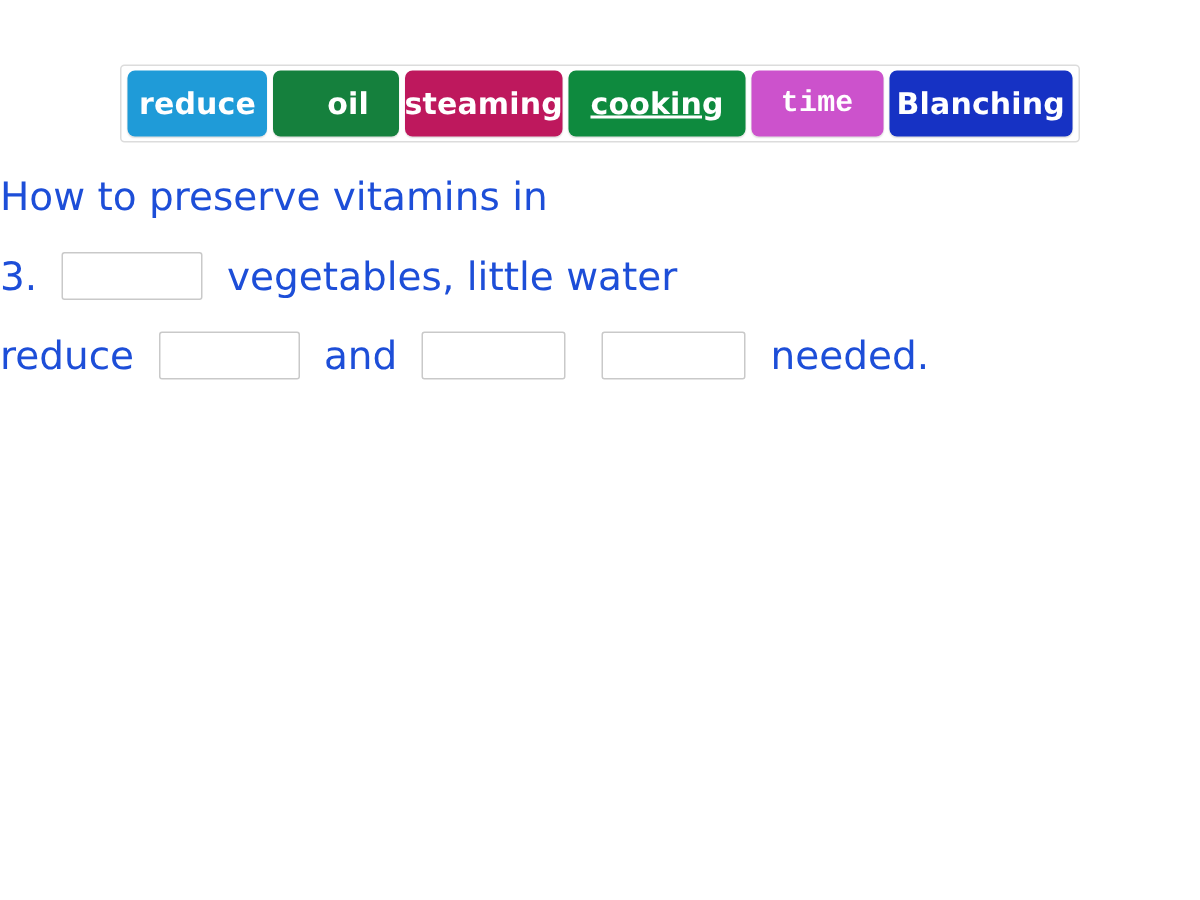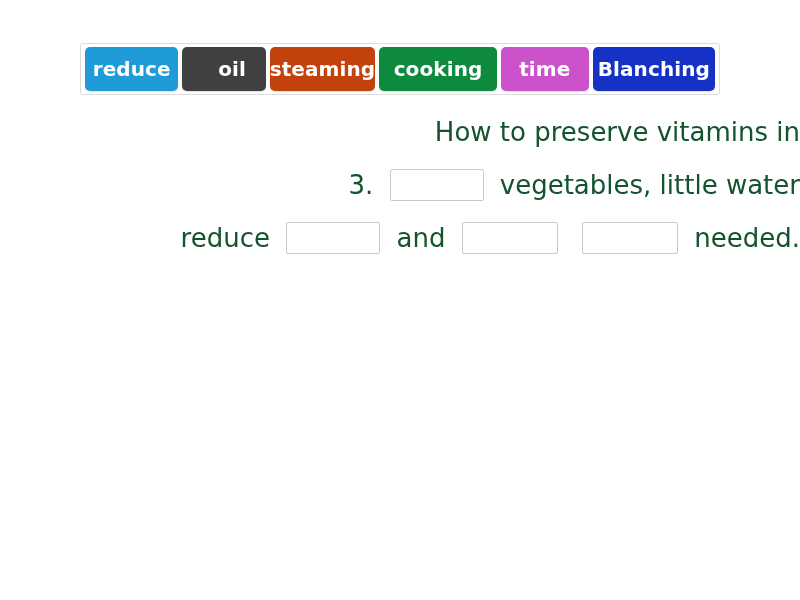--- a/index.html
+++ b/index.html
@@ -43,32 +43,32 @@
     letter-spacing: 0.1px;
     white-space: nowrap;
     box-sizing: border-box;
     cursor: move;
     user-select: none;
     box-shadow: 0 1px 1px rgba(0,0,0,0.12);
   }
   .tile-0 { width: 100px; }
   .tile-1 { width: 88px;  }
   .tile-2 { width: 106px; }
-  .tile-3 { width: 126px; }
+  .tile-3 { width: 126px; text-decoration: underline; }
   .tile-4 { width: 94px;  }
   .tile-5 { width: 131px; }
 
   
   .exercise {
     position: absolute;
     left: 0;
     top: 106px;
     width: 800px;
-    text-align: right;
-    color: #14532d;
+    text-align: left;
+    color: #1d4ed8;
     font-size: 26px;
     line-height: 53px;
   }
   .line {
     display: block;
     white-space: nowrap;
   }
   .blank {
     display: inline-block;
     vertical-align: middle;
@@ -84,24 +84,24 @@
     cursor: pointer;
   }
   .blank.wide { width: 96px; }
   .txt { display: inline; }
 </style>
 </head>
 <body>
 
 <div class="wordbank">
   <div class="tile tile-0" style="background: rgb(31, 155, 216);">reduce</div>
-  <div class="tile tile-1" style="background: #404040; padding-left: 16px;">oil</div>
-  <div class="tile tile-2" style="background: #c2410c;">steaming</div>
+  <div class="tile tile-1" style="background: #15803d; padding-left: 16px;">oil</div>
+  <div class="tile tile-2" style="background: #be185d;">steaming</div>
   <div class="tile tile-3" style="background: rgb(14, 138, 62);">cooking</div>
-  <div class="tile tile-4" style="background: rgb(204, 82, 204);">time</div>
+  <div class="tile tile-4" style="background: rgb(204, 82, 204); font-family: Liberation Mono, monospace;">time</div>
   <div class="tile tile-5" style="background: rgb(22, 50, 196);">Blanching</div>
 </div>
 
 <div class="exercise">
 
   <span class="line">
     <span class="txt">How to preserve vitamins in</span>
   </span>
 
 

